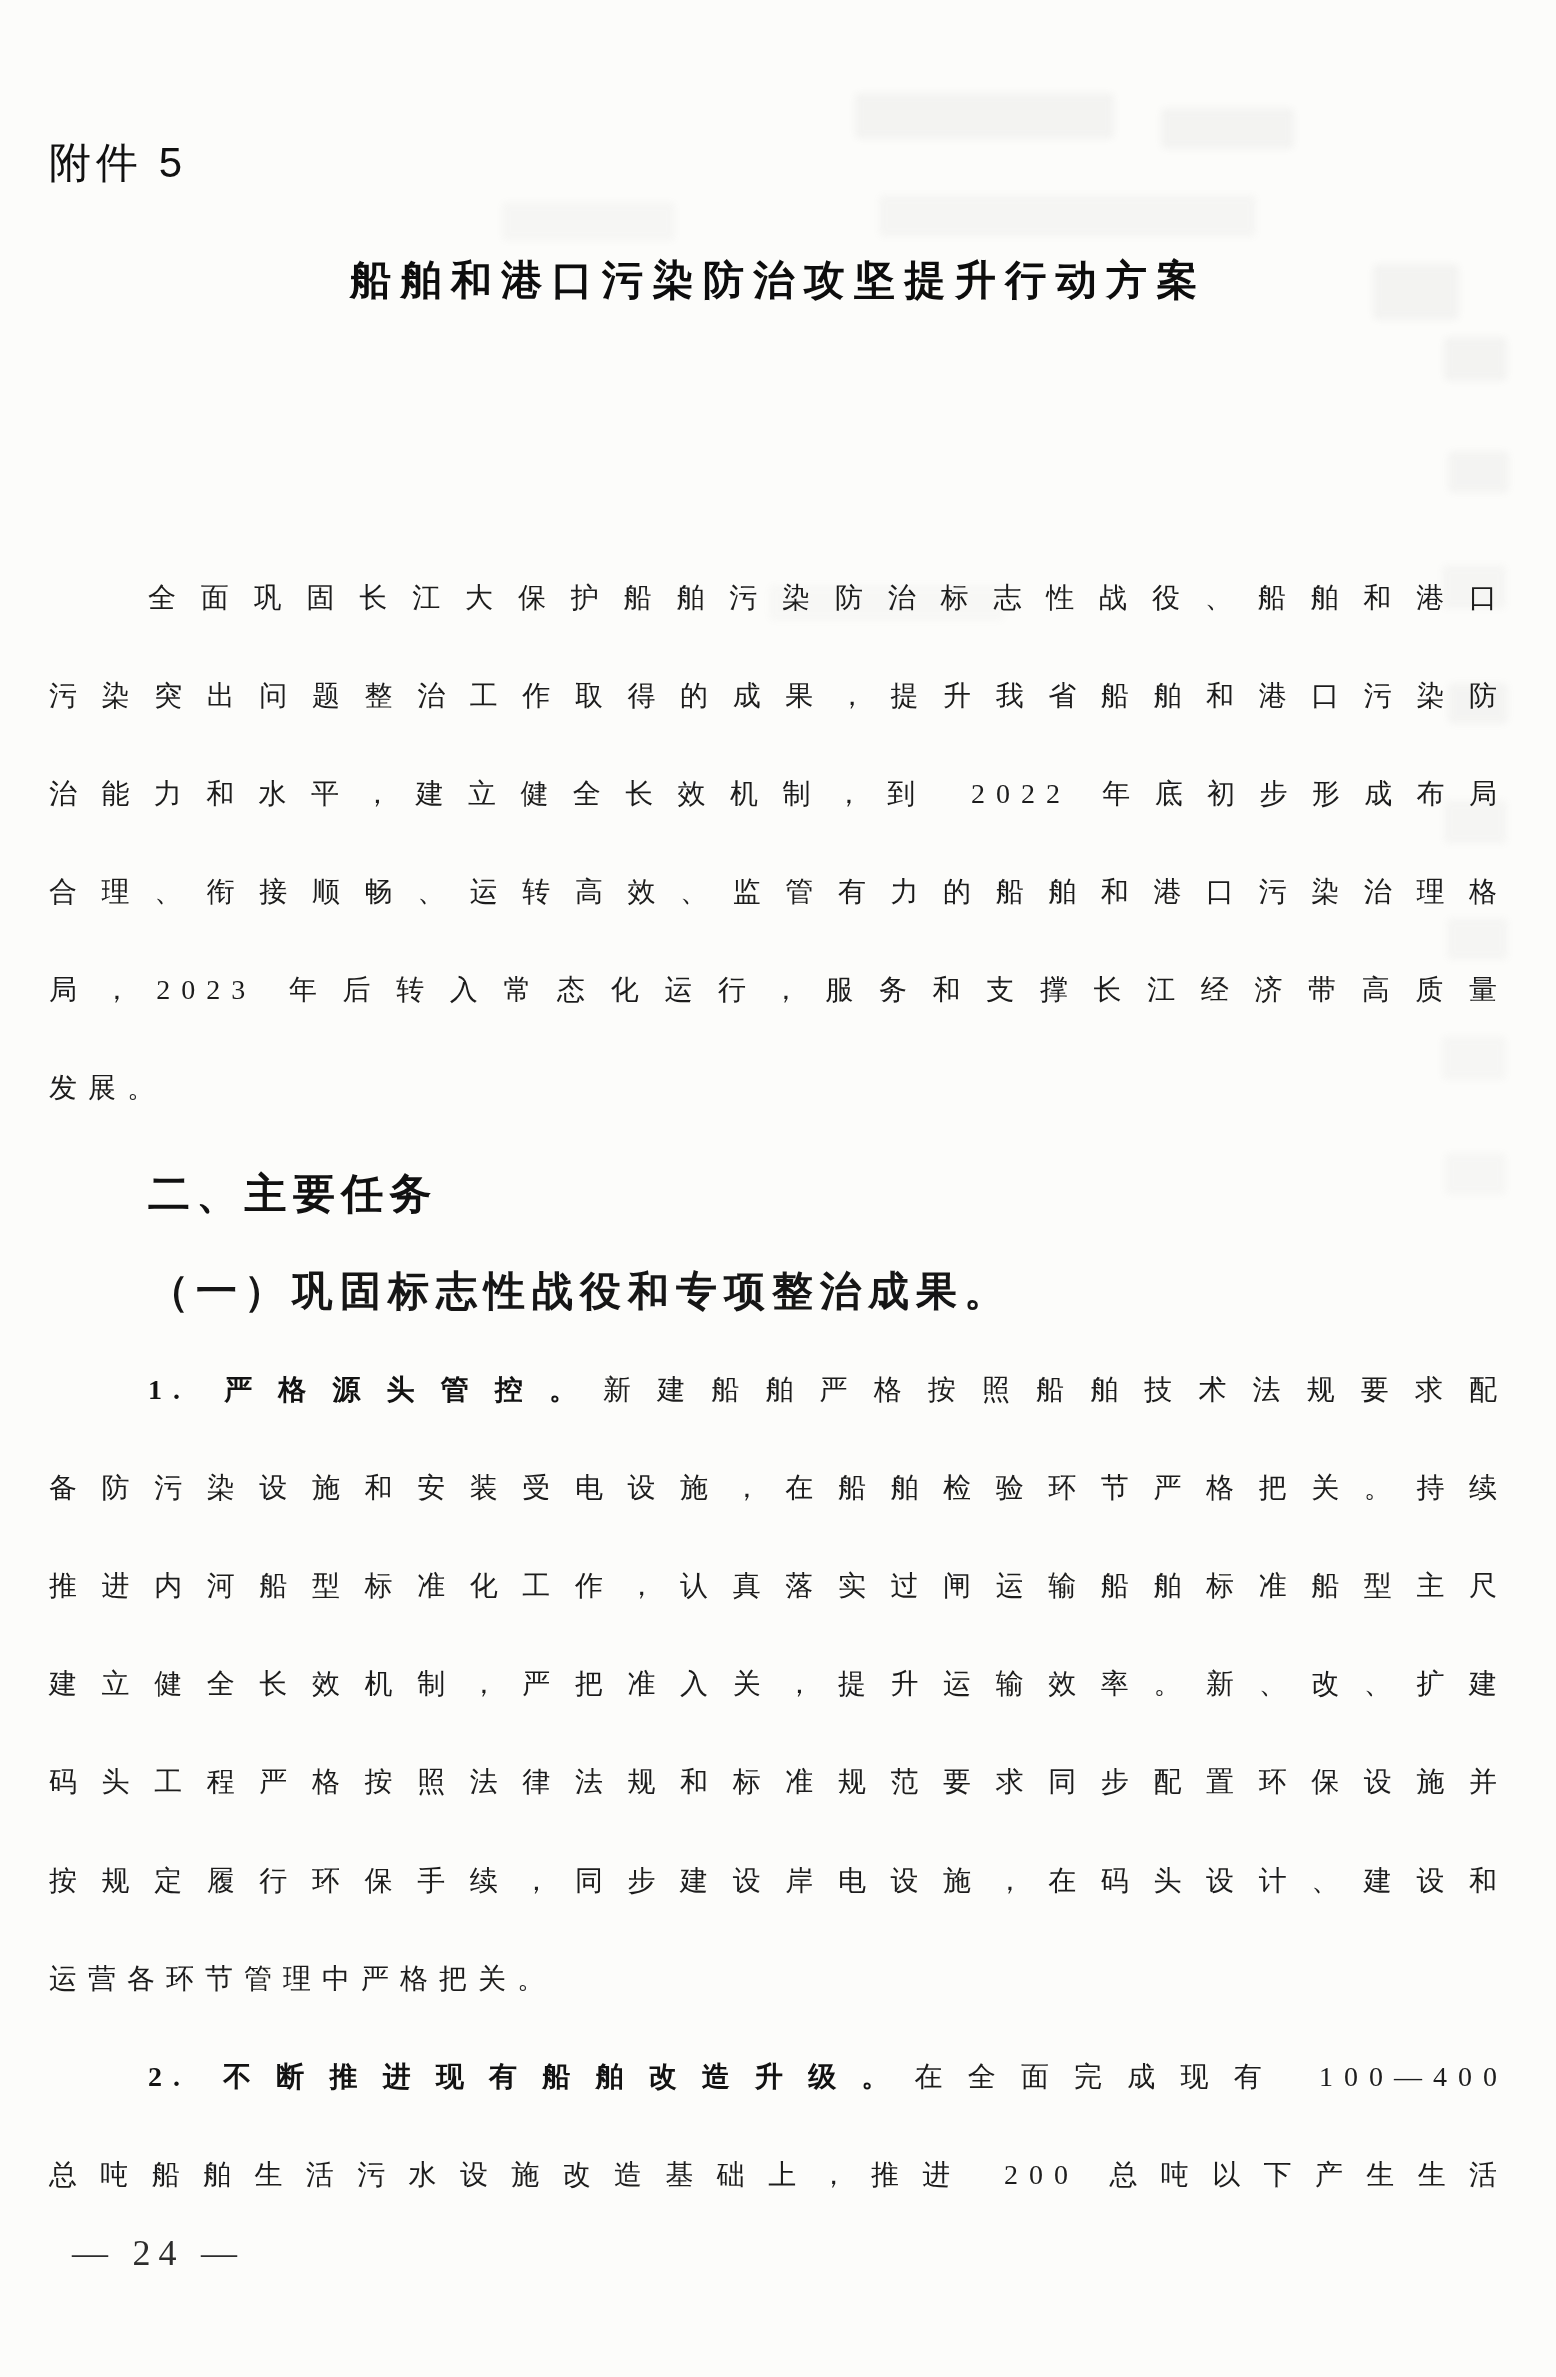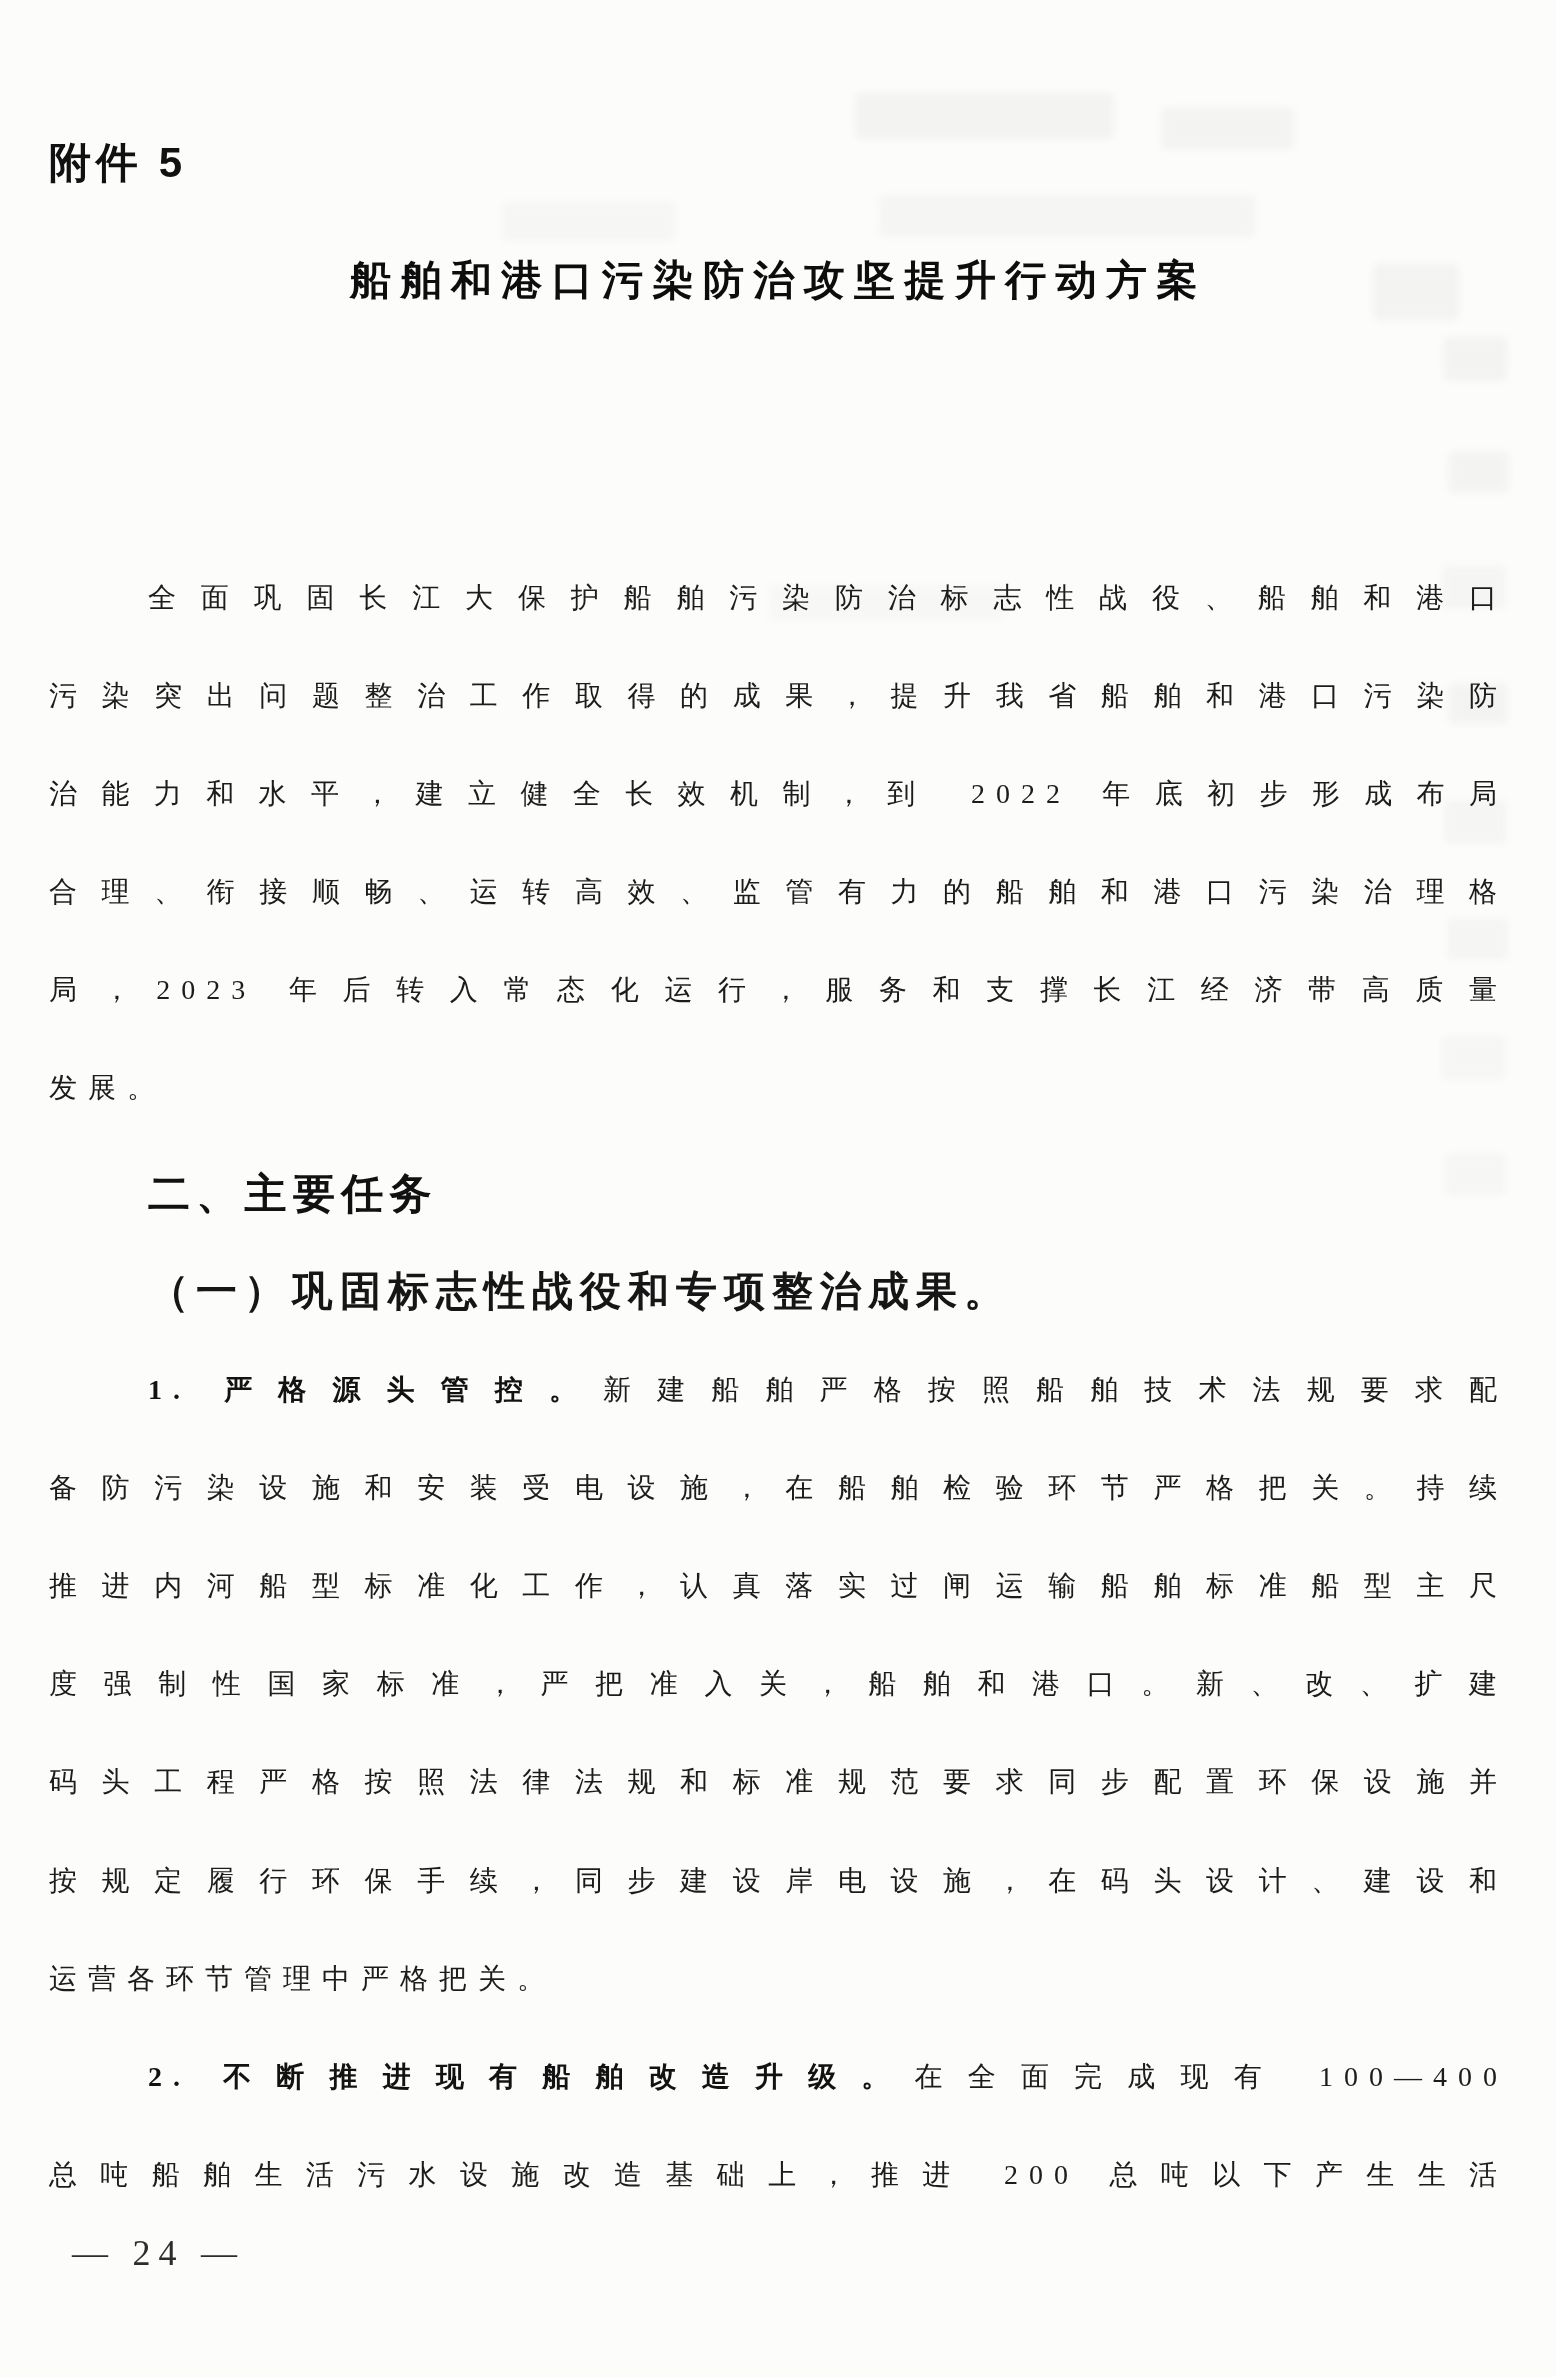--- a/index.html
+++ b/index.html
@@ -24,21 +24,21 @@
   .j{ 
     text-align:justify;
     text-align-last:justify;
     text-justify:inter-character;
     white-space:normal;
   }
   .indent{padding-left:99px;}
   .att{
     position:absolute;left:49px;top:135px;
     font-family:"Liberation Sans","DejaVu Sans",sans-serif;
-    font-weight:bold;font-size:42px;color:#111;
+    font-weight:normal;font-size:42px;color:#111;
     letter-spacing:4.7px;
   }
   .title{
     position:absolute;left:0;top:253px;width:1557px;
     text-align:center;
     font-size:41px;font-weight:bold;color:#0d0d0d;
     letter-spacing:9.4px;
     font-family:"Liberation Serif","DejaVu Serif",serif;
   }
   .h{
@@ -102,21 +102,21 @@
   <div class="line j" style="top:962px">局，2023 年后转入常态化运行，服务和支撑长江经济带高质量</div>
   <div class="line" style="top:1060px">发展。</div>
 
   <div class="h" style="top:1166px">二、主要任务</div>
 
   <div class="sub" style="top:1264px">（一）巩固标志性战役和专项整治成果。</div>
 
   <div class="line j indent" style="top:1362px"><span class="b">1. 严格源头管控。</span><span>新建船舶严格按照船舶技术法规要求配</span></div>
   <div class="line j" style="top:1558px">推进内河船型标准化工作，认真落实过闸运输船舶标准船型主尺</div>
   <div class="line j" style="top:1460px">备防污染设施和安装受电设施，在船舶检验环节严格把关。持续</div>
-  <div class="line j" style="top:1656px">度强制性国家标准，严把准入关，船舶和港口。新、改、扩建</div>
+  <div class="line j" style="top:1656px">建立健全长效机制，严把准入关，提升运输效率。新、改、扩建</div>
   <div class="line j" style="top:1754px">码头工程严格按照法律法规和标准规范要求同步配置环保设施并</div>
   <div class="line j" style="top:1853px">按规定履行环保手续，同步建设岸电设施，在码头设计、建设和</div>
   <div class="line" style="top:1951px">运营各环节管理中严格把关。</div>
 
   <div class="line j indent" style="top:2049px"><span class="b">2. 不断推进现有船舶改造升级。</span><span>在全面完成现有 100—400</span></div>
   <div class="line j" style="top:2147px">总吨船舶生活污水设施改造基础上，推进 200 总吨以下产生生活</div>
 
   <div class="pageno">— 24 —</div>
 
 </div>

